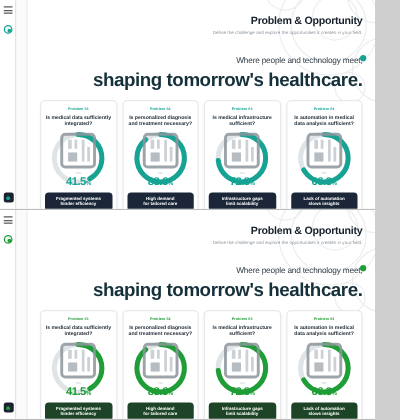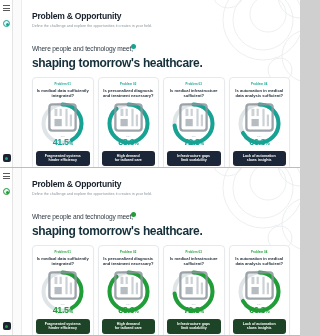--- a/index.html
+++ b/index.html
@@ -64,40 +64,40 @@
     background: #ffffff;
     overflow: hidden;
   }
   .bg-bubbles {
     position: absolute; right: -18px; top: -22px;
     width: 150px; height: 130px;
     opacity: .5;
     pointer-events: none;
   }
   .bg-bubbles circle { fill: none; stroke: #d9dde0; }
-  .slide-inner { position: relative; padding: 11px 10px 0 10px; z-index: 2; }
+  .slide-inner { position: relative; padding: 11px 10px 0 10px; z-index: 2; text-align: right; }
   .s-title {
     font-size: 8.5px; font-weight: bold; color: #17202b;
     letter-spacing: -.2px;
   }
   .s-sub {
     font-size: 3.6px; color: #8b949c; margin-top: 2.5px; letter-spacing: .05px;
   }
   .headline { margin-top: 9px; }
   .hl-1 {
     font-size: 6.6px; color: #2f3b45; letter-spacing: -.15px;
     position: relative; display: inline-block;
   }
   .hl-dot {
     position: absolute; right: -3px; top: -1px;
     width: 5px; height: 5px; border-radius: 50%;
     background: var(--accent);
   }
   .hl-2 {
-    font-size: 12px; font-weight: bold; color: #15303a;
+    font-size: 15px; font-weight: bold; color: #15303a;
     letter-spacing: -.35px; margin-top: 1px;
   }
   
   .cards {
     display: flex; gap: 4px;
     padding: 0 10px; margin-top: 7px;
     position: relative; z-index: 2;
   }
   .card {
     flex: 1 1 0; min-width: 0;

